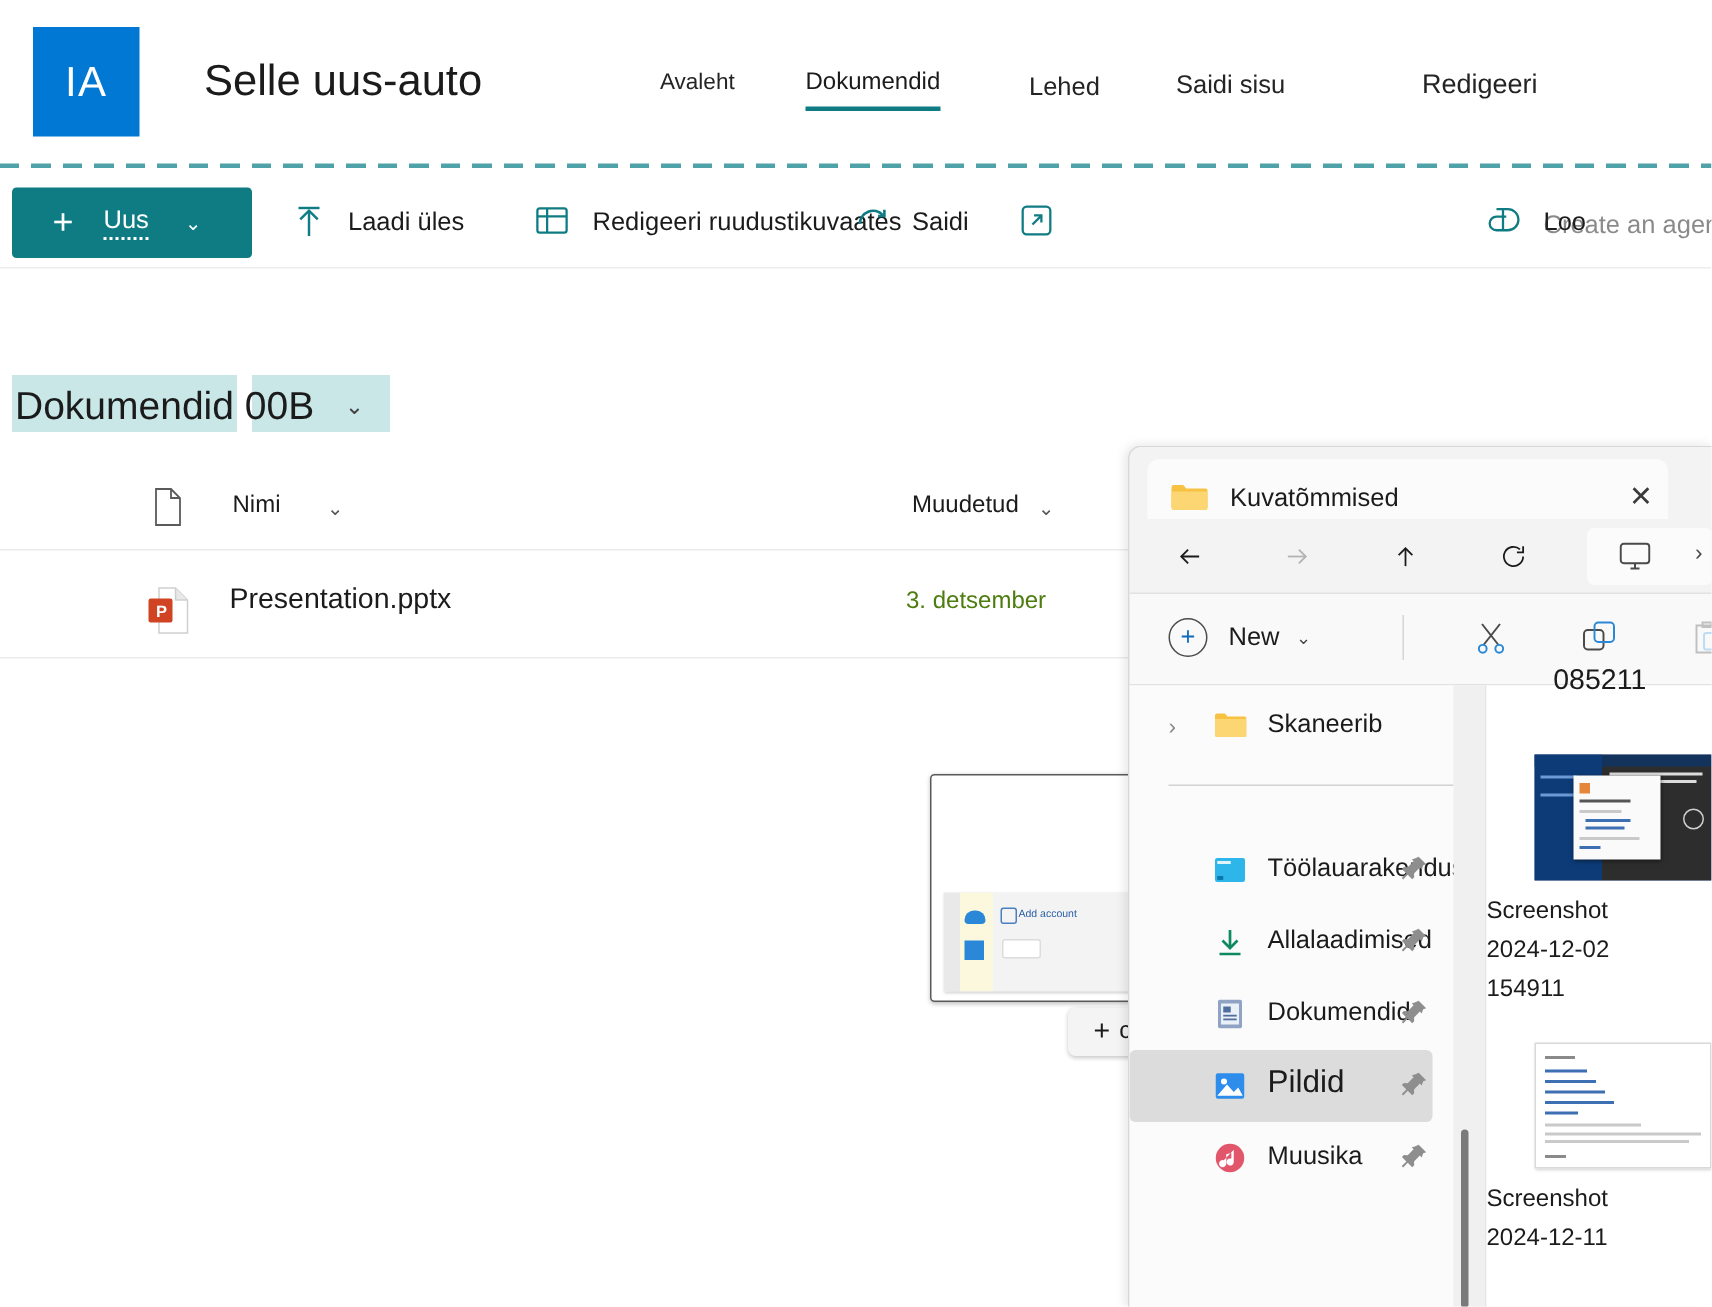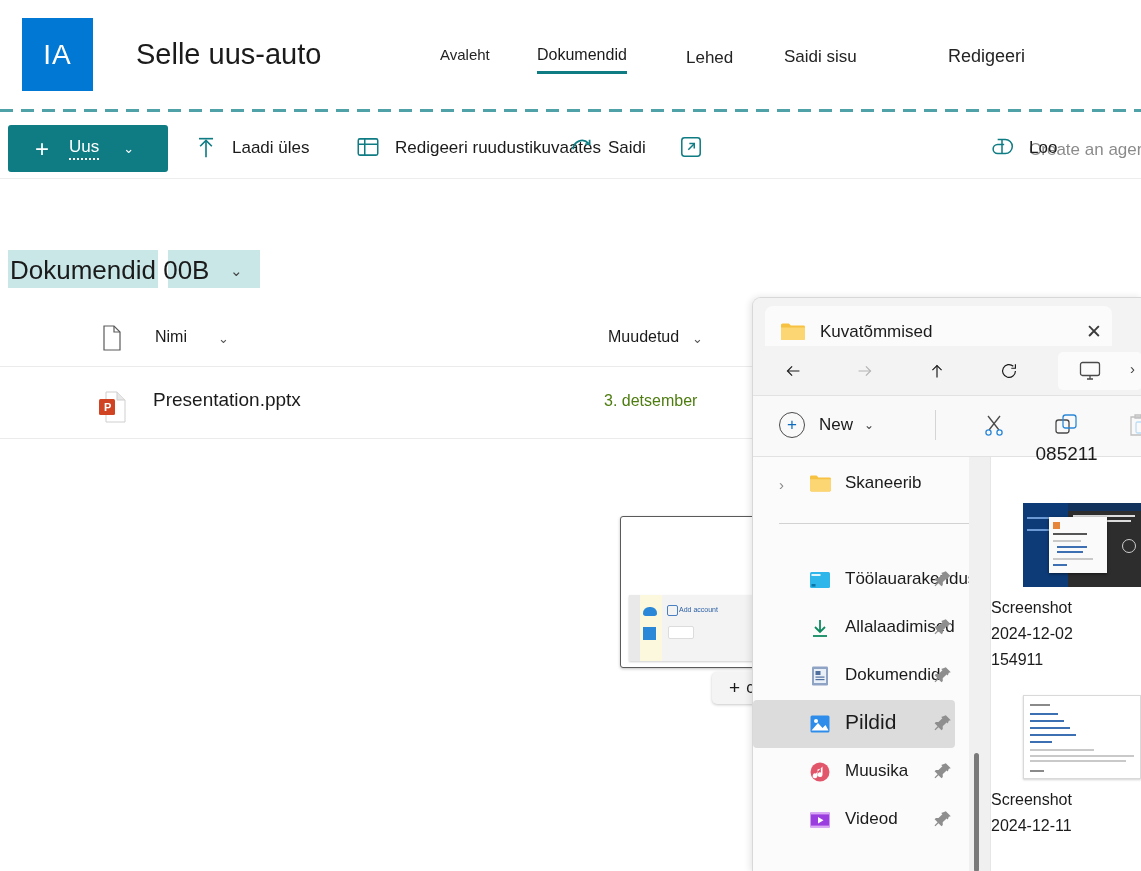--- a/index.html
+++ b/index.html
@@ -474,36 +474,20 @@
           </svg>
         </span>
         <span class="nlbl">Muusika</span>
         <span class="pin">
           <svg viewBox="0 0 20 20" width="20" height="20" fill="#8e8e8e">
             <path d="M12.8 2.2 17.8 7.2l-2 .6-1 2.8-1.2-1.2-3.9 3.9.1 2.6-1.3 1.3-3-3-3.1 3.1-.9-.9 3.1-3.1-3-3L2.9 9l2.6.1 3.9-3.9L8.2 4l2.8-1z"></path>
           </svg>
         </span>
       </div>
 
-      <div class="navitem" style="top:339px;">
-        <span class="nico">
-          <svg viewBox="0 0 22 22" width="22" height="22">
-            <rect x="1.5" y="3" width="19" height="16" rx="1.2" fill="#9b3ee0"></rect>
-            <rect x="1.5" y="3" width="19" height="2.4" fill="#d9a8f5"></rect>
-            <rect x="1.5" y="16.6" width="19" height="2.4" fill="#d9a8f5"></rect>
-            <path d="M9 8l5.5 3.2L9 14.4z" fill="#ffffff"></path>
-          </svg>
-        </span>
-        <span class="nlbl">Videod</span>
-        <span class="pin">
-          <svg viewBox="0 0 20 20" width="20" height="20" fill="#8e8e8e">
-            <path d="M12.8 2.2 17.8 7.2l-2 .6-1 2.8-1.2-1.2-3.9 3.9.1 2.6-1.3 1.3-3-3-3.1 3.1-.9-.9 3.1-3.1-3-3L2.9 9l2.6.1 3.9-3.9L8.2 4l2.8-1z"></path>
-          </svg>
-        </span>
-      </div>
     </div>
 
     <div id="ex-gutter">
       <div id="ex-scrollbar"></div>
       <div id="ex-gutter-line"></div>
     </div>
 
     <div id="ex-content">
       <div id="thumb-top-text">085211</div>
 

